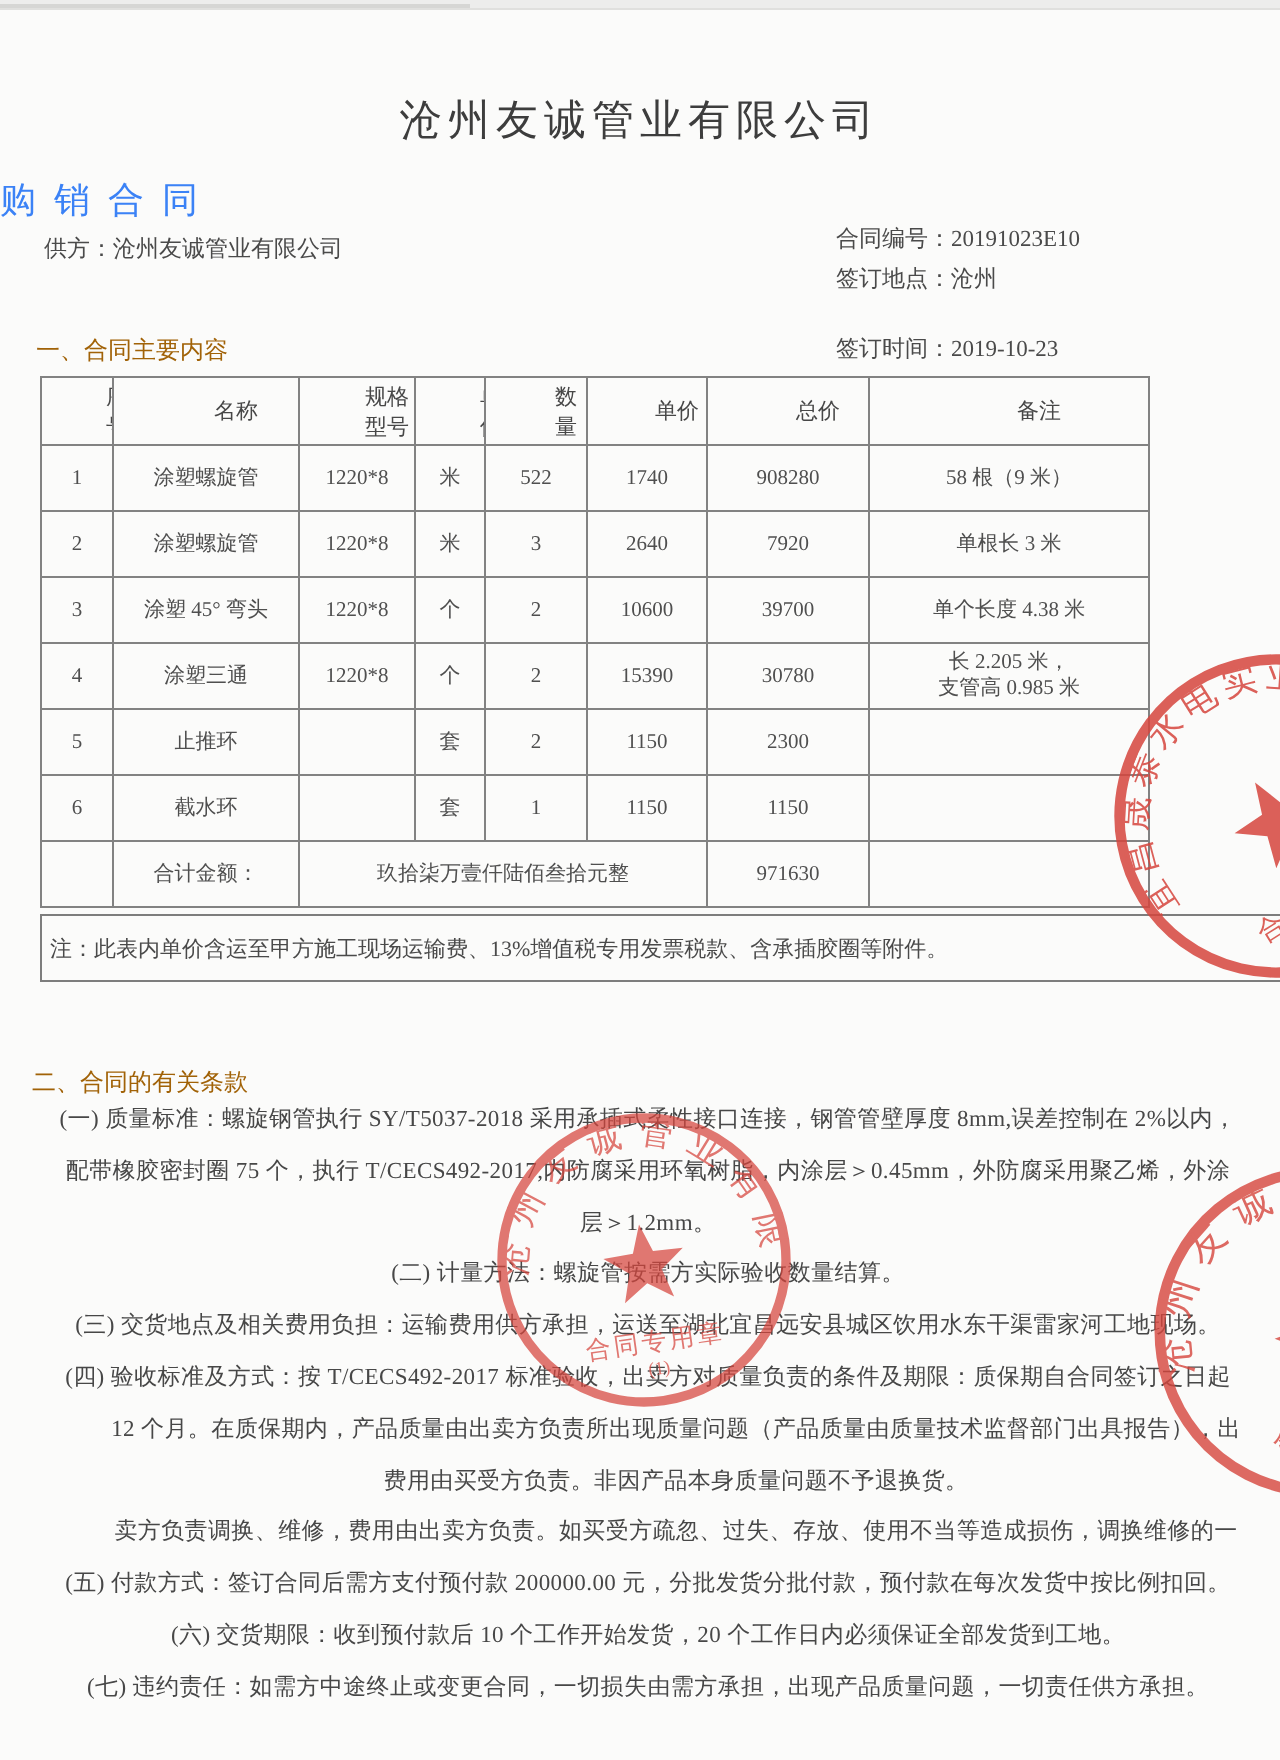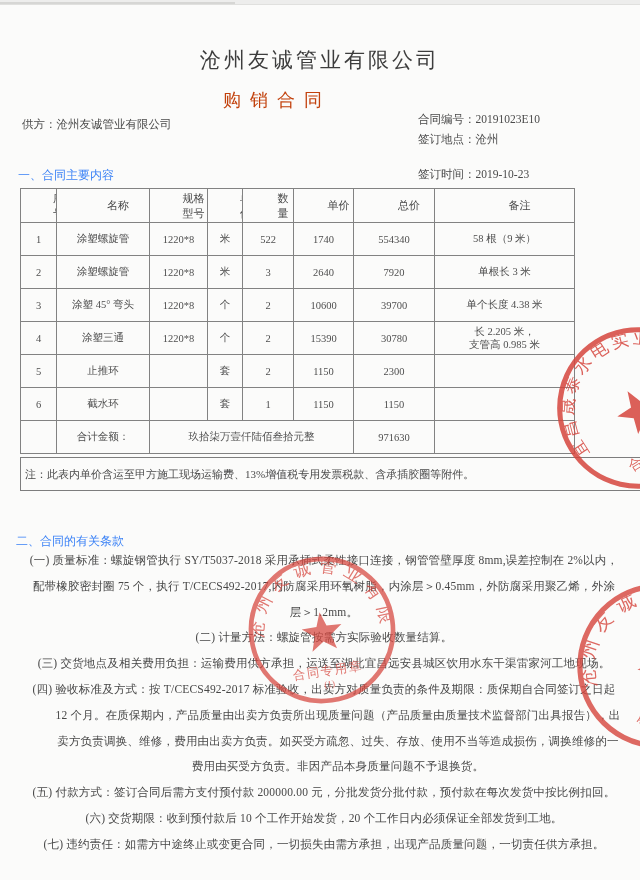--- a/index.html
+++ b/index.html
@@ -16,31 +16,31 @@
   .scan-edge-top{position:absolute;left:0;top:0;width:640px;height:4px;background:#ededec;border-bottom:1px solid #e0e0de;}
   .scan-edge-top2{position:absolute;left:0;top:2px;width:235px;height:2px;background:#d6d6d4;}
 
   .doc-title{
     position:absolute;left:0;top:46px;width:640px;
     text-align:center;font-size:21px;color:#3d3d3d;
     letter-spacing:3px;font-weight:500;
   }
   .doc-subtitle{
     position:absolute;left:0;top:88px;width:554px;
-    text-align:center;font-size:18px;color:#c2410c;
+    text-align:left;font-size:18px;color:#3b82f6;
     letter-spacing:9px;font-weight:500;
   }
   .meta{position:absolute;font-size:11.5px;color:#4a4a4a;white-space:nowrap;}
   .m-supplier{left:22px;top:117px;}
   .m-buyer{left:22px;top:151px;}
   .m-no{left:418px;top:112px;}
   .m-place{left:418px;top:132px;}
   .m-date{left:418px;top:167px;}
 
-  .sec-heading{position:absolute;font-size:12px;color:#3b82f6;white-space:nowrap;}
+  .sec-heading{position:absolute;font-size:12px;color:#a16207;white-space:nowrap;}
   .h-sec1{left:18px;top:167px;}
   .h-sec2{left:16px;top:533px;}
 
   table.items{
     position:absolute;left:20px;top:188px;width:554px;
     border-collapse:collapse;table-layout:fixed;
     font-size:10.5px;color:#4f4f4f;
   }
   table.items th,table.items td{
     border:1px solid #828282;text-align:center;vertical-align:middle;
@@ -112,21 +112,21 @@
       <th>总价</th>
       <th>备注</th>
     </tr>
     <tr class="r-tall">
       <td>1</td>
       <td>涂塑螺旋管</td>
       <td>1220*8</td>
       <td>米</td>
       <td>522</td>
       <td>1740</td>
-      <td>554340</td>
+      <td>908280</td>
       <td>58 根（9 米）</td>
     </tr>
     <tr class="r-tall">
       <td>2</td>
       <td>涂塑螺旋管</td>
       <td>1220*8</td>
       <td>米</td>
       <td>3</td>
       <td>2640</td>
       <td>7920</td>
@@ -188,22 +188,22 @@
   <div class="sec-heading h-sec2">二、合同的有关条款</div>
 
   <div class="terms">
     <div class="t-line">(一) 质量标准：螺旋钢管执行 SY/T5037-2018 采用承插式柔性接口连接，钢管管壁厚度 8mm,误差控制在 2%以内，</div>
     <div class="t-line">配带橡胶密封圈 75 个，执行 T/CECS492-2017,内防腐采用环氧树脂，内涂层＞0.45mm，外防腐采用聚乙烯，外涂</div>
     <div class="t-line">层＞1.2mm。</div>
     <div class="t-line">(二) 计量方法：螺旋管按需方实际验收数量结算。</div>
     <div class="t-line">(三) 交货地点及相关费用负担：运输费用供方承担，运送至湖北宜昌远安县城区饮用水东干渠雷家河工地现场。</div>
     <div class="t-line">(四) 验收标准及方式：按 T/CECS492-2017 标准验收，出卖方对质量负责的条件及期限：质保期自合同签订之日起</div>
     <div class="t-line t-ind">12 个月。在质保期内，产品质量由出卖方负责所出现质量问题（产品质量由质量技术监督部门出具报告），出</div>
+    <div class="t-line t-ind">费用由买受方负责。非因产品本身质量问题不予退换货。</div>
     <div class="t-line t-ind">卖方负责调换、维修，费用由出卖方负责。如买受方疏忽、过失、存放、使用不当等造成损伤，调换维修的一</div>
-    <div class="t-line t-ind">费用由买受方负责。非因产品本身质量问题不予退换货。</div>
     <div class="t-line">(五) 付款方式：签订合同后需方支付预付款 200000.00 元，分批发货分批付款，预付款在每次发货中按比例扣回。</div>
     <div class="t-line">(六) 交货期限：收到预付款后 10 个工作开始发货，20 个工作日内必须保证全部发货到工地。</div>
     <div class="t-line">(七) 违约责任：如需方中途终止或变更合同，一切损失由需方承担，出现产品质量问题，一切责任供方承担。</div>
   </div>
 
   <div class="stamp st-buyer">
     <svg width="172" height="172" viewBox="0 0 200 200">
       <g transform="rotate(-32 100 100)" fill="#d6453d" stroke="none">
         <circle cx="100" cy="100" r="91" fill="none" stroke="#d6453d" stroke-width="6"></circle>
         <path id="arcB" d="M 28,126 A 76,76 0 1,1 172,126" fill="none"></path>

